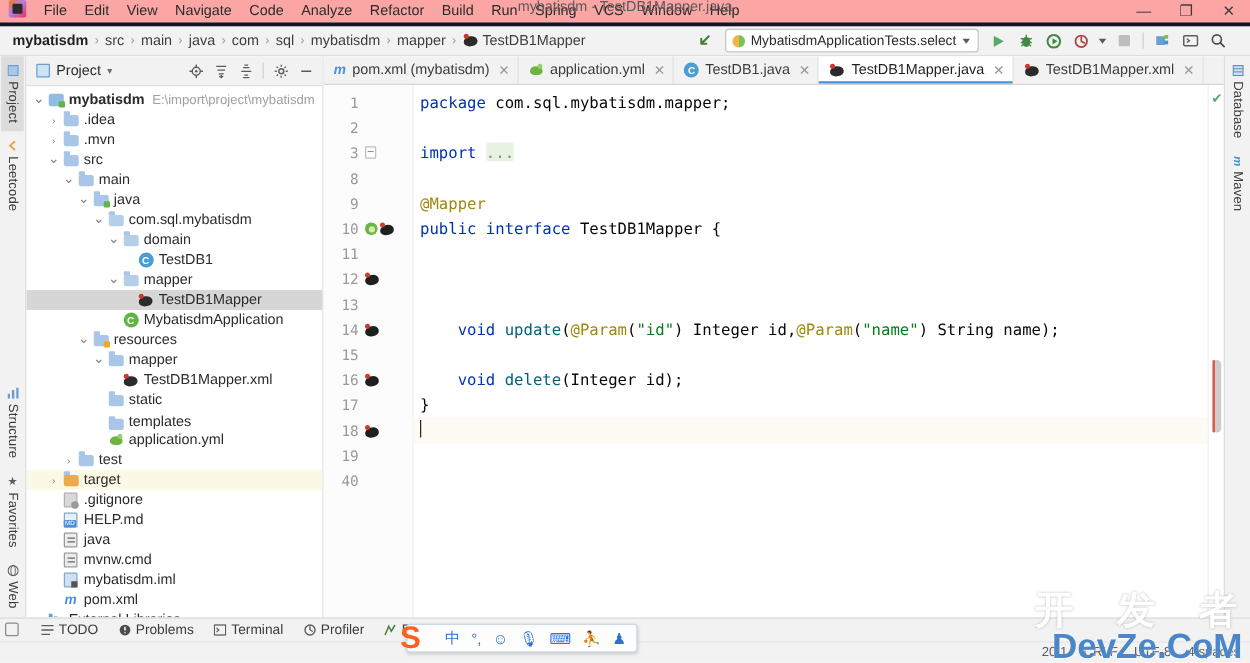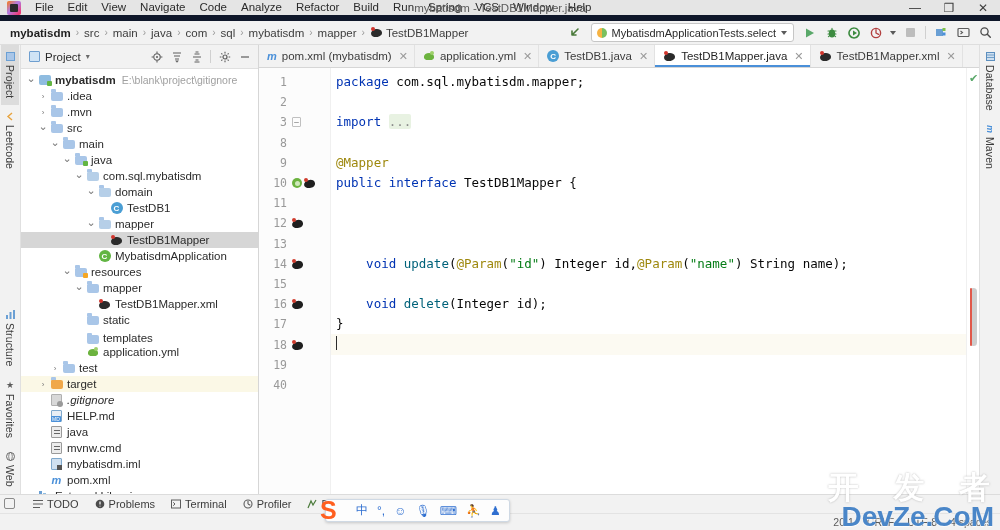--- a/index.html
+++ b/index.html
@@ -8,22 +8,22 @@
     font-family: "Liberation Sans", sans-serif;
     font-size: 11px;
     color: #2b2b2b;
     background: #f2f2f2;
     -webkit-font-smoothing: antialiased;
   }
   .app { width:1000px; height:530px; position:relative; display:flex; flex-direction:column; background:#f7f7f7; }
 
   
   .titlebar {
-    height:21px; display:flex; align-items:center; background:#e5e5e5;
-    border-bottom:6px solid #0f172a; position:relative; flex:0 0 21px;
+    height:21px; display:flex; align-items:flex-start; background:#fca5a5;
+    border-bottom:3px solid #0f172a; position:relative; flex:0 0 21px;
   }
   .app-logo {
     width:14px; height:14px; margin:0 7px 0 7px; border-radius:2px;
     background:linear-gradient(135deg,#f97a12 0%,#b07ee7 45%,#fe2857 100%);
     position:relative; flex:0 0 14px;
   }
   .app-logo::after{
     content:""; position:absolute; left:3px; top:3px; width:8px; height:8px;
     background:#2b2b2b; border-radius:1px;
   }
@@ -46,21 +46,21 @@
     height:24px; display:flex; align-items:center; background:#f2f2f2;
     border-bottom:1px solid #dedede; padding-left:6px; flex:0 0 24px;
   }
   .crumbs { display:flex; align-items:center; gap:0px; }
   .crumb {
     font-size:11.5px; color:#3d3d3d; padding:1px 4px; display:flex; align-items:center; gap:3px;
   }
   .crumb.root { font-weight:bold; color:#1f1f1f; }
   .crumb-sep { color:#9b9b9b; font-size:10px; padding:0 1px; }
 
-  .nav-right { margin-left:auto; display:flex; align-items:center; gap:2px; padding-right:5px;text-align:right; }
+  .nav-right { margin-left:auto; display:flex; align-items:center; gap:2px; padding-right:16px;text-align:right; }
   .nav-ico {
     width:20px; height:20px; display:flex; align-items:center; justify-content:center;
     border-radius:3px;
   }
   .run-config {
     display:flex; align-items:center; gap:5px; height:19px; padding:0 6px 0 5px;
     background:#fff; border:1px solid #c6c6c6; border-radius:3px; font-size:11px; color:#2b2b2b;
     margin:0 4px;
   }
   .run-config .cfg-ico { width:10px; height:10px; border-radius:50%;
@@ -432,21 +432,21 @@
           </div>
         </div>
       </div>
       <div class="tree" id="tree">
           <div class="row" style="padding-left: 4px;">
             <span class="arrow" style="font-size: 11px; margin-top: -4px;">⌄</span>
             <span class="ico">
               <span class="mod"></span>
             </span>
             <span class="lbl b">mybatisdm</span>
-            <span class="path">E:\blank\project\gitignore</span>
+            <span class="path">E:\import\project\mybatisdm</span>
           </div>
           <div class="row" style="padding-left: 16px;">
             <span class="arrow">›</span>
             <span class="ico">
               <span class="fld plain"></span>
             </span>
             <span class="lbl">.idea</span>
           </div>
           <div class="row" style="padding-left: 16px;">
             <span class="arrow">›</span>
@@ -567,21 +567,21 @@
             </span>
             <span class="lbl">test</span>
           </div>
           <div class="row highlight" style="padding-left: 16px;">
             <span class="arrow">›</span>
             <span class="ico">
               <span class="fld orange"></span>
             </span>
             <span class="lbl">target</span>
           </div>
-          <div class="row" style="padding-left: 16px; font-style: italic;">
+          <div class="row" style="padding-left: 16px;">
             <span class="arrow"></span>
             <span class="ico">
               <span class="gfile"></span>
             </span>
             <span class="lbl">.gitignore</span>
           </div>
           <div class="row" style="padding-left: 16px;">
             <span class="arrow"></span>
             <span class="ico">
               <span class="mdfile"></span>

